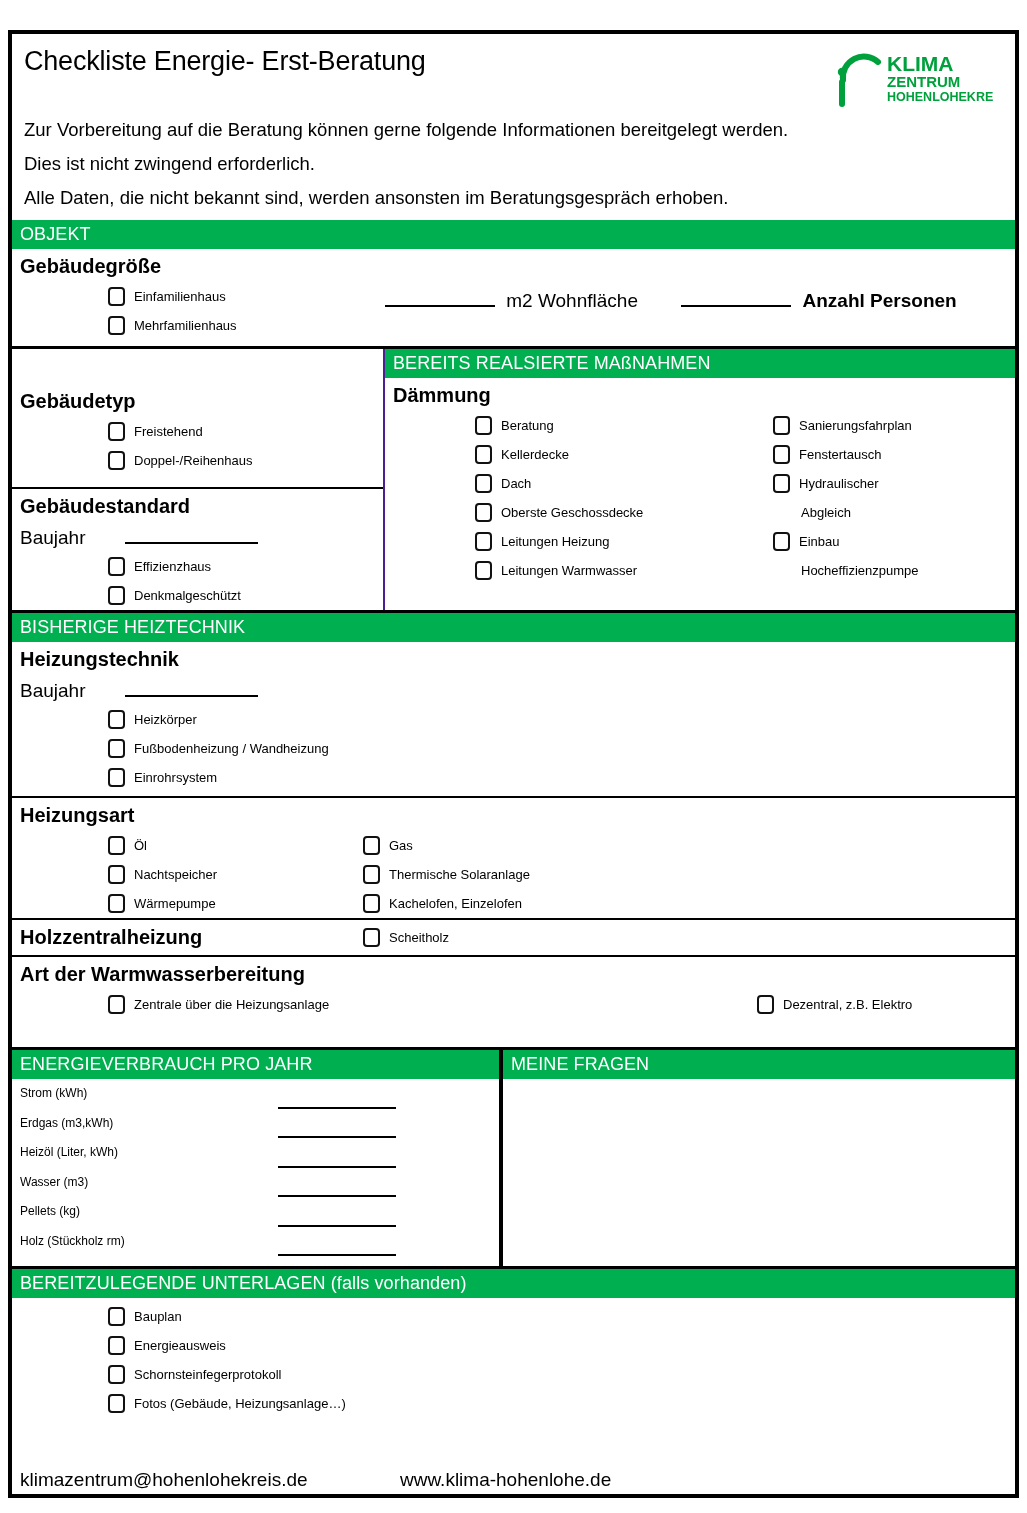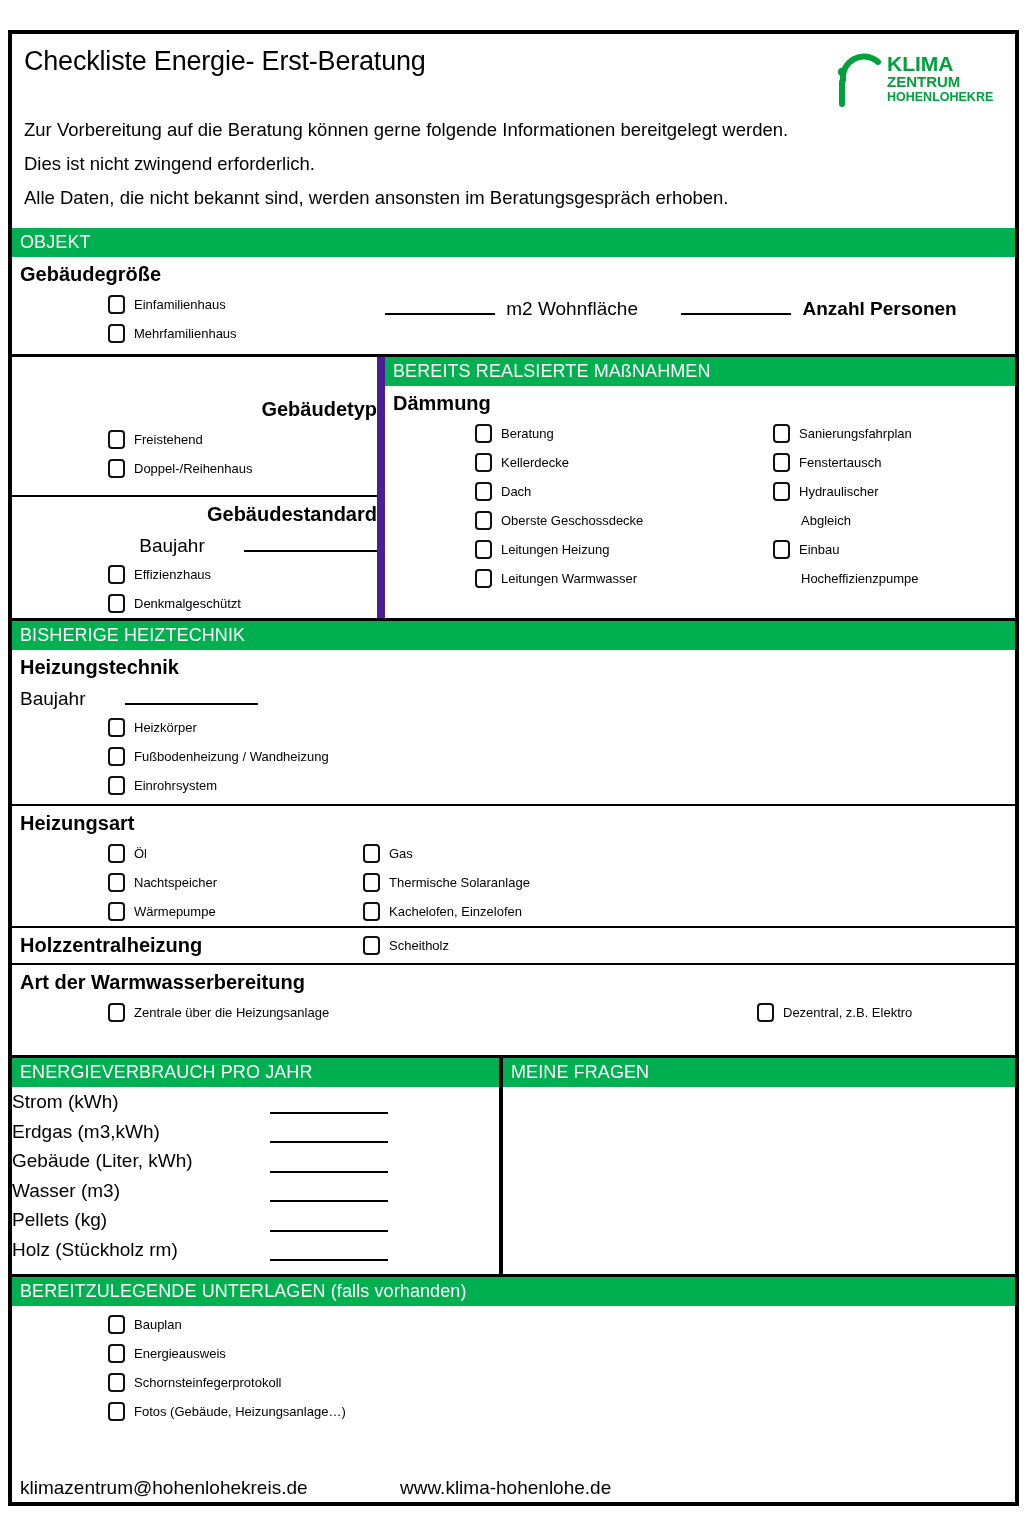--- a/index.html
+++ b/index.html
@@ -24,21 +24,21 @@
     top: 30px;
     width: 1003px;      
     border: 4px solid #000000;
     box-sizing: content-box;
     background: #ffffff;
   }
 
   
   .header-block {
     position: relative;
-    padding: 8px 12px 10px 12px;
+    padding: 8px 12px 2px 12px;
   }
   .doc-title {
     font-size: 27px;
     line-height: 38px;
     letter-spacing: -0.2px;
     white-space: nowrap;
   }
   .intro {
     margin-top: 36px;
   }
@@ -118,23 +118,22 @@
   }
 
   
   .split {
     display: flex;
     align-items: stretch;
   }
   .split > .left {
     width: 373px;
     flex: 0 0 373px;
-    border-right: 8px solid #4c1d95;
+    border-right: 2px solid #4c1d95;
     box-sizing: border-box;
-    text-align: right;
   }
   .split > .right {
     flex: 1 1 auto;
     box-sizing: border-box;
   }
 
   .two-col {
     display: flex;
   }
   .two-col .c1 { width: 288px; flex: 0 0 288px; }
@@ -143,23 +142,24 @@
   
   .ha-col1 { width: 255px; flex: 0 0 255px; }
   .ha-col2 { width: 300px; flex: 0 0 300px; }
 
   
   .ev-split { display: flex; align-items: stretch; }
   .ev-left  { width: 491px; flex: 0 0 491px; border-right: 4px solid #000; box-sizing: border-box; }
   .ev-right { flex: 1 1 auto; }
   .ev-row {
     display: flex;
-    align-items: center;
-    font-size: 19px;
+    align-items: flex-end;
+    font-size: 12px;
     line-height: 29.5px;
+    padding-left: 8px;
   }
   .ev-name { width: 258px; flex: 0 0 258px; white-space: nowrap; }
   .ev-blank {
     width: 118px;
     border-bottom: 2px solid #000;
     height: 22px;
   }
 
   .footer-line {
     display: flex;
@@ -417,21 +417,21 @@
         <div class="bar">ENERGIEVERBRAUCH PRO JAHR</div>
         <div class="ev-row">
           <span class="ev-name">Strom (kWh)</span>
           <span class="ev-blank"></span>
         </div>
         <div class="ev-row">
           <span class="ev-name">Erdgas (m3,kWh)</span>
           <span class="ev-blank"></span>
         </div>
         <div class="ev-row">
-          <span class="ev-name">Gebäude (Liter, kWh)</span>
+          <span class="ev-name">Heizöl (Liter, kWh)</span>
           <span class="ev-blank"></span>
         </div>
         <div class="ev-row">
           <span class="ev-name">Wasser (m3)</span>
           <span class="ev-blank"></span>
         </div>
         <div class="ev-row">
           <span class="ev-name">Pellets (kg)</span>
           <span class="ev-blank"></span>
         </div>

